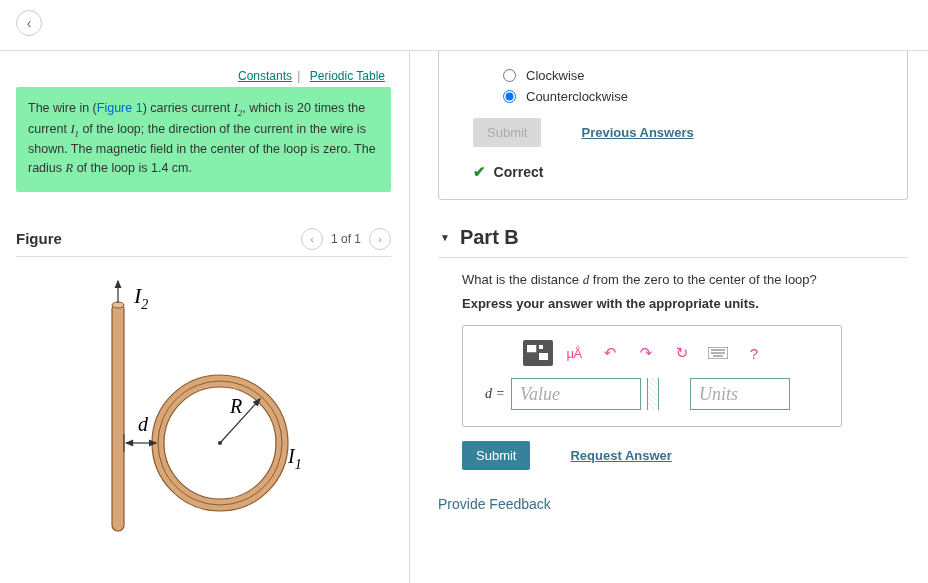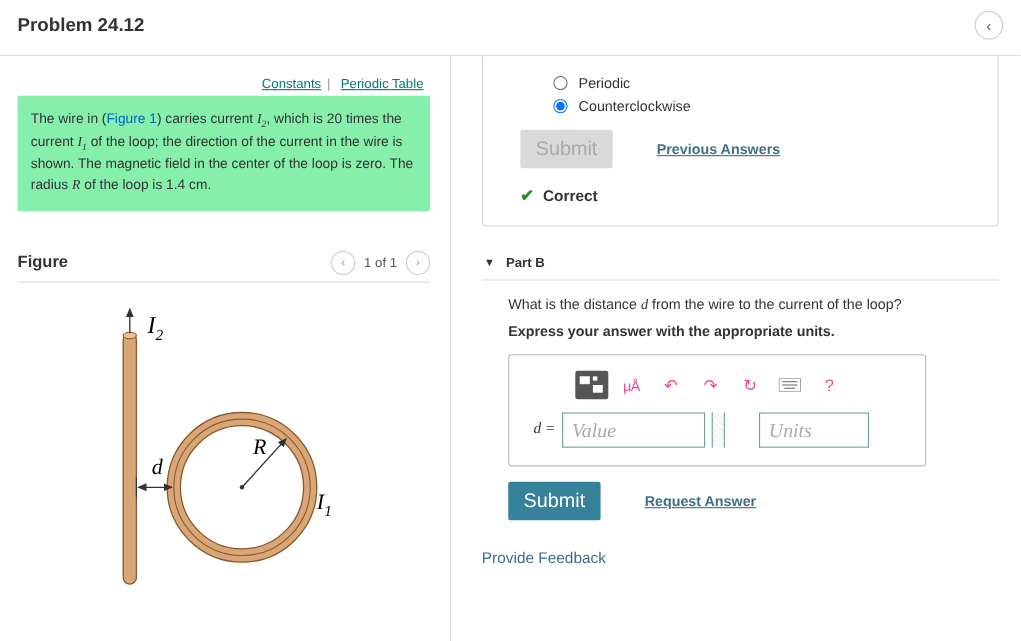--- a/index.html
+++ b/index.html
@@ -19,48 +19,47 @@
   .sub { font-size: 0.7em; vertical-align: sub; }
   .figure-header { display: flex; justify-content: space-between; align-items: center; margin-top: 36px; padding-bottom: 6px; border-bottom: 1px solid #ddd; }
   .figure-header h2 { font-size: 15px; font-weight: bold; }
   .pager { display: flex; align-items: center; gap: 8px; font-size: 12px; color: #555; }
   .pager-btn { width: 22px; height: 22px; border: 1px solid #ccc; border-radius: 50%; display: flex; align-items: center; justify-content: center; color: #999; cursor: pointer; font-size: 11px; }
   .figure-svg { margin: 18px 0 0 40px; }
   .answer-panel { border: 1px solid #ccc; border-top: none; border-radius: 0 0 4px 4px; padding: 14px 20px 18px 20px; margin-bottom: 18px; }
   .radio-row { display: flex; align-items: center; margin: 3px 0 6px 44px; font-size: 13px; }
   .radio-row input { margin-right: 10px; }
   .submit-row { display: flex; align-items: center; gap: 14px; margin: 14px 0 0 14px; }
-  .btn-submit { background: #35829a; color: #fff; border: none; padding: 7px 14px; font-size: 18px; cursor: pointer; border-radius: 2px; }
+  .btn-submit { background: #35829a; color: #fff; border: none; padding: 7px 14px; font-size: 13px; cursor: pointer; border-radius: 2px; }
   .btn-submit.disabled { background: #d9d9d9; color: #aaa; cursor: default; }
   .prev-link { color: #3a7088; text-decoration: underline; font-size: 13px; font-weight: bold; cursor: pointer; padding-left: 26px; }
   .correct-row { display: flex; align-items: center; gap: 8px; margin: 16px 0 0 14px; font-size: 14px; font-weight: bold; }
   .check { color: #2e8b2e; font-size: 15px; }
   .part-header { display: flex; align-items: center; gap: 10px; padding: 8px 0 8px 2px; border-bottom: 1px solid #ddd; margin-bottom: 14px; }
   .part-header .tri { font-size: 10px; color: #333; cursor: pointer; }
-  .part-header h3 { font-size: 12px; font-weight: bold; }
+  .part-header h3 { font-size: 20px; font-weight: bold; }
   .question { font-size: 13px; margin: 0 0 8px 24px; }
   .instruct { font-size: 13px; font-weight: bold; margin: 0 0 14px 24px; }
   .input-box { border: 1px solid #bbb; border-radius: 3px; margin-left: 24px; padding: 14px 16px 16px 16px; width: 380px; }
   .toolbar { display: flex; align-items: center; gap: 6px; margin: 0 0 12px 44px; }
   .tool { width: 30px; height: 26px; display: flex; align-items: center; justify-content: center; color: #ec4899; font-size: 15px; cursor: pointer; border-radius: 2px; }
   .tool.template { background: #555; color: #fff; font-size: 11px; padding: 0 3px; }
   .tool.units { font-size: 13px; letter-spacing: -0.5px; }
   .eq-row { display: flex; align-items: center; gap: 6px; margin-left: 6px; }
   .eq-label { font-style: italic; font-family: 'Times New Roman', serif; font-size: 14px; }
   .eq-input { border: 1px solid #6aa0a0; height: 32px; font-family: 'Times New Roman', serif; font-style: italic; font-size: 18px; color: #aaa; padding: 0 8px; display: flex; align-items: center; }
   .eq-input.value { width: 130px; }
   .eq-input.units { width: 100px; margin-left: 25px; }
   .input-gap { width: 12px; height: 32px; border-left: 1px solid #6aa0a0; border-right: 1px solid #6aa0a0; background: repeating-linear-gradient(45deg,#f4f4f4,#f4f4f4 2px,#fff 2px,#fff 4px); }
   .feedback-link { color: #3a7088; font-size: 14px; margin: 26px 0 0 0; display: block; cursor: pointer; }
 </style>
 </head>
 <body>
 
 <div class="header">
-  <h1>Problem 24.12</h1>
   <div class="nav-circle">‹</div>
 </div>
 
 <div class="content">
 
   <div class="left-col">
     <div class="links-row">
       <a>Constants</a>
       <span class="sep">|</span>
       <a>Periodic Table</a>
@@ -110,21 +109,21 @@
 
       <text x="232" y="188" font-family="Times New Roman" font-style="italic" font-size="20"><tspan>I</tspan><tspan dy="6" font-size="14">1</tspan></text>
     </svg>
   </div>
 
   <div class="right-col">
 
     <div class="answer-panel">
       <div class="radio-row">
         <input type="radio" name="dir" style="">
-        <span>Periodic</span>
+        <span>Clockwise</span>
       </div>
       <div class="radio-row">
         <input type="radio" name="dir" checked="" style="">
         <span>Counterclockwise</span>
       </div>
       <div class="submit-row">
         <button class="btn-submit disabled">Submit</button>
         <span class="prev-link">Previous Answers</span>
       </div>
       <div class="correct-row">
@@ -132,21 +131,21 @@
         <span>Correct</span>
       </div>
     </div>
 
     <div class="part-header">
       <span class="tri">▼</span>
       <h3>Part B</h3>
     </div>
 
     <div class="question">
-      <span>What is the distance </span><span class="ital">d</span><span> from the wire to the current of the loop?</span>
+      <span>What is the distance </span><span class="ital">d</span><span> from the zero to the center of the loop?</span>
     </div>
     <div class="instruct">Express your answer with the appropriate units.</div>
 
     <div class="input-box">
       <div class="toolbar">
         <div class="tool template">
           <svg width="22" height="16">
               <rect x="0" y="0" width="9" height="7" fill="#fff" stroke="#fff" stroke-width="0.5"></rect>
               <rect x="12" y="0" width="4" height="4" fill="#fff"></rect>
               <rect x="12" y="8" width="9" height="7" fill="#fff"></rect>

